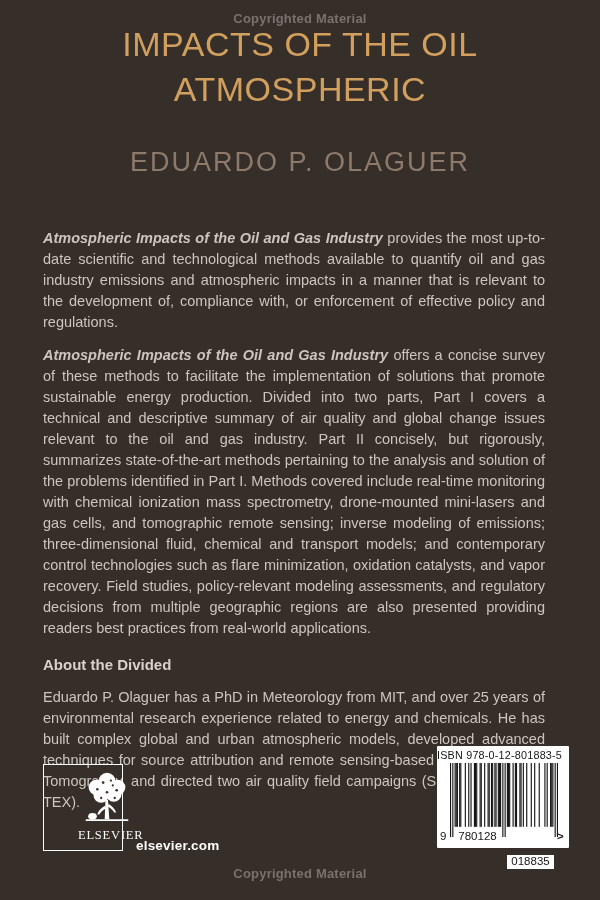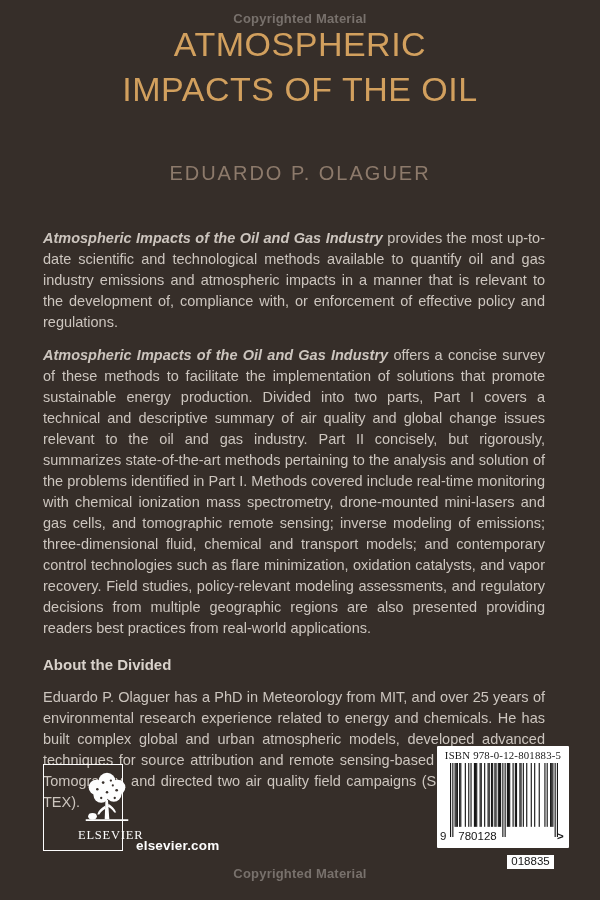--- a/index.html
+++ b/index.html
@@ -14,22 +14,22 @@
     color:var(--muted,#78716c);font-size:13px;font-weight:bold;letter-spacing:.2px;
   }
   .copyright.top{top:11px;}
   .copyright.bottom{top:866px;}
   .title{
     position:absolute;top:22px;left:0;right:0;text-align:center;
     color:var(--gold,#d2a05e);font-size:34px;line-height:45px;
     letter-spacing:.5px;font-weight:400;
   }
   .author{
-    position:absolute;top:162px;left:0;right:0;text-align:center;
-    color:var(--author,#8d7a6b);font-size:20px;letter-spacing:2px;font-weight:400;
+    position:absolute;top:147px;left:0;right:0;text-align:center;
+    color:var(--author,#8d7a6b);font-size:27px;letter-spacing:2px;font-weight:400;
   }
   .blurb{
     position:absolute;top:216px;left:43px;width:502px;
     color:var(--body,#ccc5be);font-size:14.5px;line-height:21px;text-align:justify;
   }
   .blurb p{margin:12px 0 12px 0;}
   .blurb p i{font-weight:bold;}
   .about-heading{
     font-weight:bold;color:#d9d2cb;font-size:15px;margin:15px 0 3px 0;text-align:left;
   }
@@ -45,40 +45,40 @@
   }
   .website{
     position:absolute;left:136px;top:822px;color:#fdfdfd;
     font-size:13.5px;font-weight:bold;letter-spacing:.2px;margin-top:16px;
   }
   .barcode-box{
     position:absolute;left:437px;top:746px;width:132px;height:102px;
     background:#fff;border-radius:1px;
   }
   .isbn-label{
-    position:absolute;top:3px;left:0;right:0;text-align:center;
-    color:#161616;font-size:10.8px;letter-spacing:.2px;white-space:nowrap;font-family:Liberation Serif, serif;
+    position:absolute;top:3px;left:0;right:0;text-align:left;
+    color:#161616;font-size:10.8px;letter-spacing:.2px;white-space:nowrap;
   }
   .bars{position:absolute;left:13px;top:17px;width:108px;height:74px;}
   .bc-digit{
     position:absolute;color:#161616;font-size:11.5px;top:84px;height:14px;line-height:13px;
   }
   .bc-first{left:3px;}
   .bc-g1{left:17px;width:47px;text-align:center;background:#fff;}
   .bc-g2{left:70px;width:47px;text-align:center;background:#fff;margin-top:25px;}
   .bc-arrow{left:120px;font-weight:bold;}
 </style>
 </head>
 <body style="--bg: #362e29; --gold: #d2a05e; --author: #8d7a6b; --body: #ccc5be; --muted: #78716c;">
 
 <div class="copyright top">Copyrighted Material</div>
 
 <div class="title">
+  <div>IMPACTS OF THE OIL</div>
   <div>ATMOSPHERIC</div>
-  <div>IMPACTS OF THE OIL</div>
 </div>
 
 <div class="author">EDUARDO P. OLAGUER</div>
 
 <div class="blurb">
   <p><i>Atmospheric Impacts of the Oil and Gas Industry</i><span> provides the most up-to-date scientific and technological methods available to quantify oil and gas industry emissions and atmospheric impacts in a manner that is relevant to the development of, compliance with, or enforcement of effective policy and regulations.</span></p>
   <p><i>Atmospheric Impacts of the Oil and Gas Industry</i><span> offers a concise survey of these methods to facilitate the implementation of solutions that promote sustainable energy production. Divided into two parts, Part I covers a technical and descriptive summary of air quality and global change issues relevant to the oil and gas industry. Part II concisely, but rigorously, summarizes state-of-the-art methods pertaining to the analysis and solution of the problems identified in Part I. Methods covered include real-time monitoring with chemical ionization mass spectrometry, drone-mounted mini-lasers and gas cells, and tomographic remote sensing; inverse modeling of emissions; three-dimensional fluid, chemical and transport models; and contemporary control technologies such as flare minimization, oxidation catalysts, and vapor recovery. Field studies, policy-relevant modeling assessments, and regulatory decisions from multiple geographic regions are also presented providing readers best practices from real-world applications.</span></p>
   <div class="about-heading">About the Divided</div>
   <p>Eduardo P. Olaguer has a PhD in Meteorology from MIT, and over 25 years of environmental research experience related to energy and chemicals. He has built complex global and urban atmospheric models, developed advanced techniques for source attribution and remote sensing-based Computer Aided Tomography, and directed two air quality field campaigns (SHARP and BEE-TEX).</p>
 </div>

